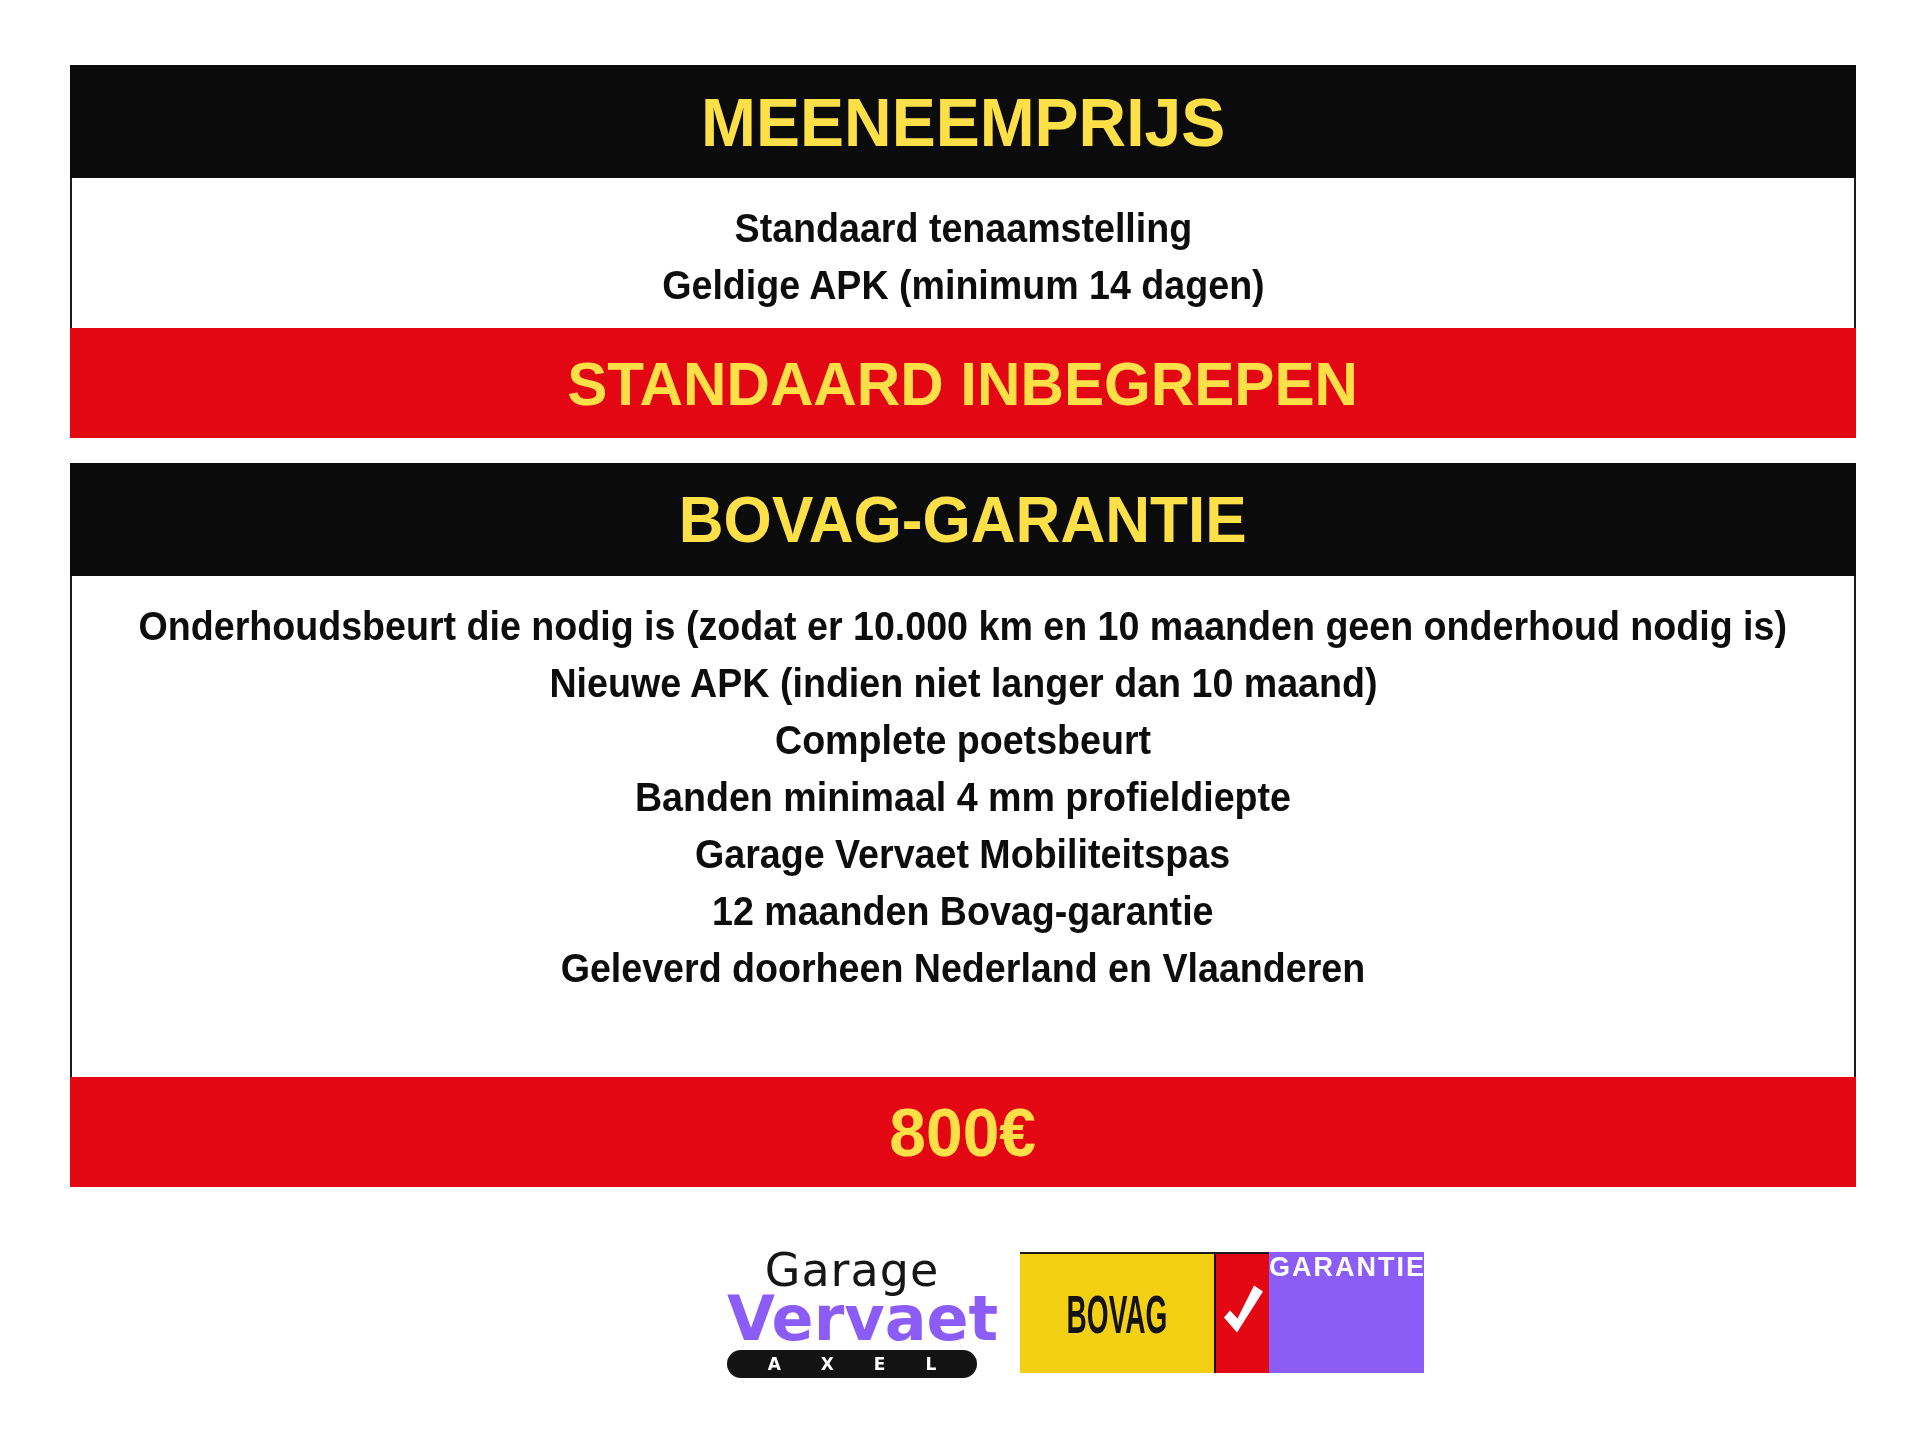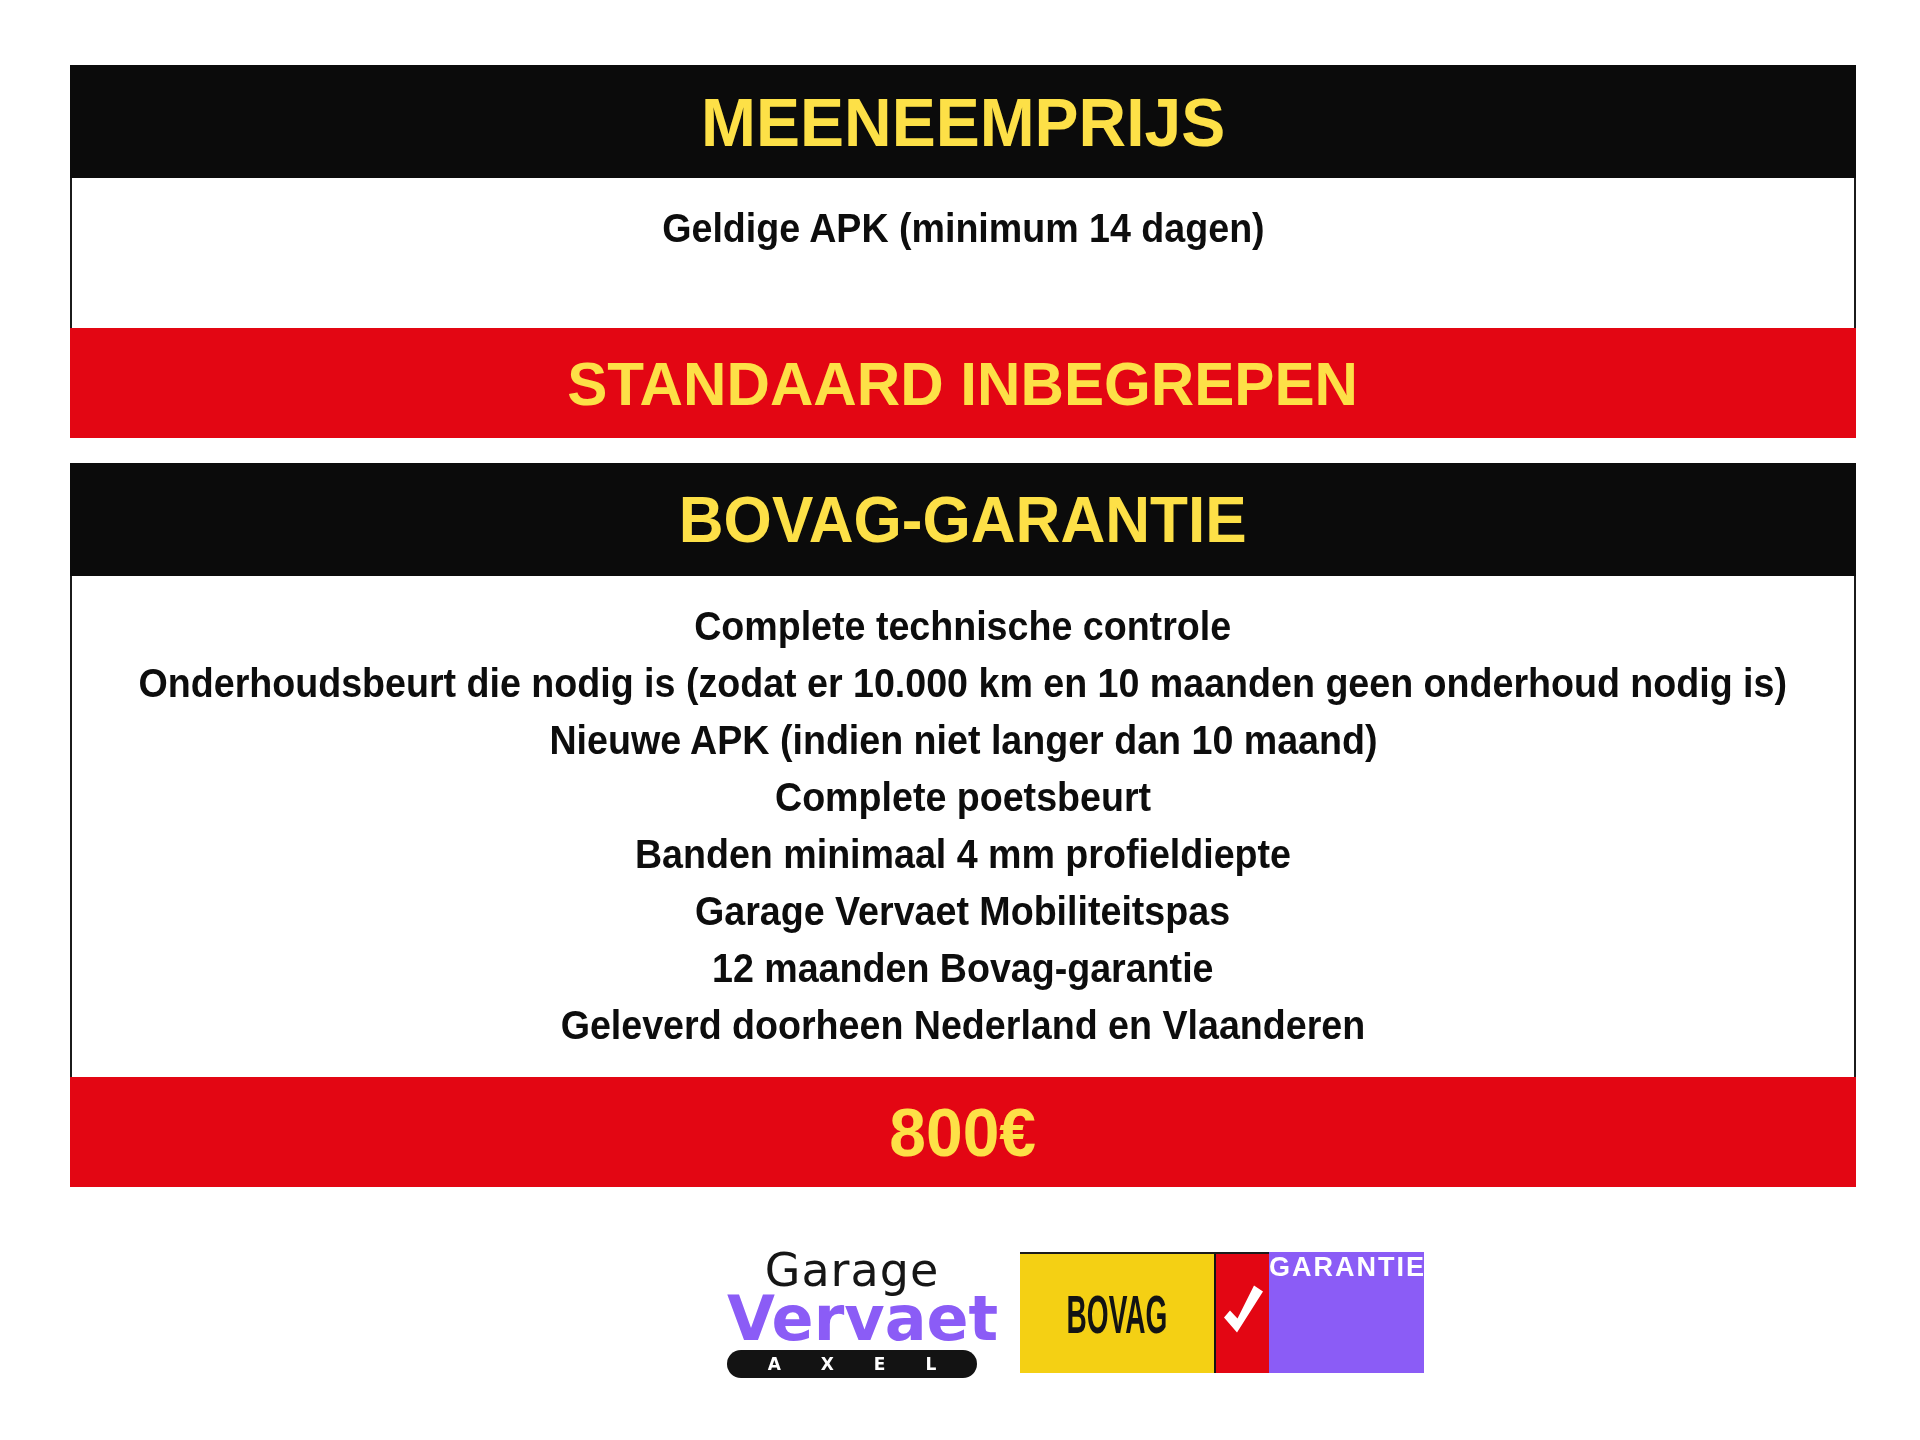--- a/index.html
+++ b/index.html
@@ -80,33 +80,33 @@
 </head>
 <body>
 
 <div class="sheet">
 
   <section class="bar bar-black" id="bar-meeneemprijs">
     <span class="cond">MEENEEMPRIJS</span>
   </section>
 
   <section class="panel" id="panel-meeneemprijs">
+    <div class="line"><span>Standaard tenaamstelling</span></div>
     <div class="line"><span>Geldige APK (minimum 14 dagen)</span></div>
   </section>
 
   <section class="bar bar-black" id="bar-bovag">
     <span class="cond">BOVAG-GARANTIE</span>
   </section>
 
   <section class="bar bar-red" id="bar-inbegrepen">
     <span class="cond">STANDAARD INBEGREPEN</span>
   </section>
 
   <section class="panel" id="panel-bovag">
-    <div class="line"><span>Complete technische controle</span></div>
     <div class="line"><span>Onderhoudsbeurt die nodig is (zodat er 10.000 km en 10 maanden geen onderhoud nodig is)</span></div>
     <div class="line"><span>Nieuwe APK (indien niet langer dan 10 maand)</span></div>
     <div class="line"><span>Complete poetsbeurt</span></div>
     <div class="line"><span>Banden minimaal 4 mm profieldiepte</span></div>
     <div class="line"><span>Garage Vervaet Mobiliteitspas</span></div>
     <div class="line"><span>12 maanden Bovag-garantie</span></div>
     <div class="line"><span>Geleverd doorheen Nederland en Vlaanderen</span></div>
   </section>
 
   <section class="bar bar-red" id="bar-price">

